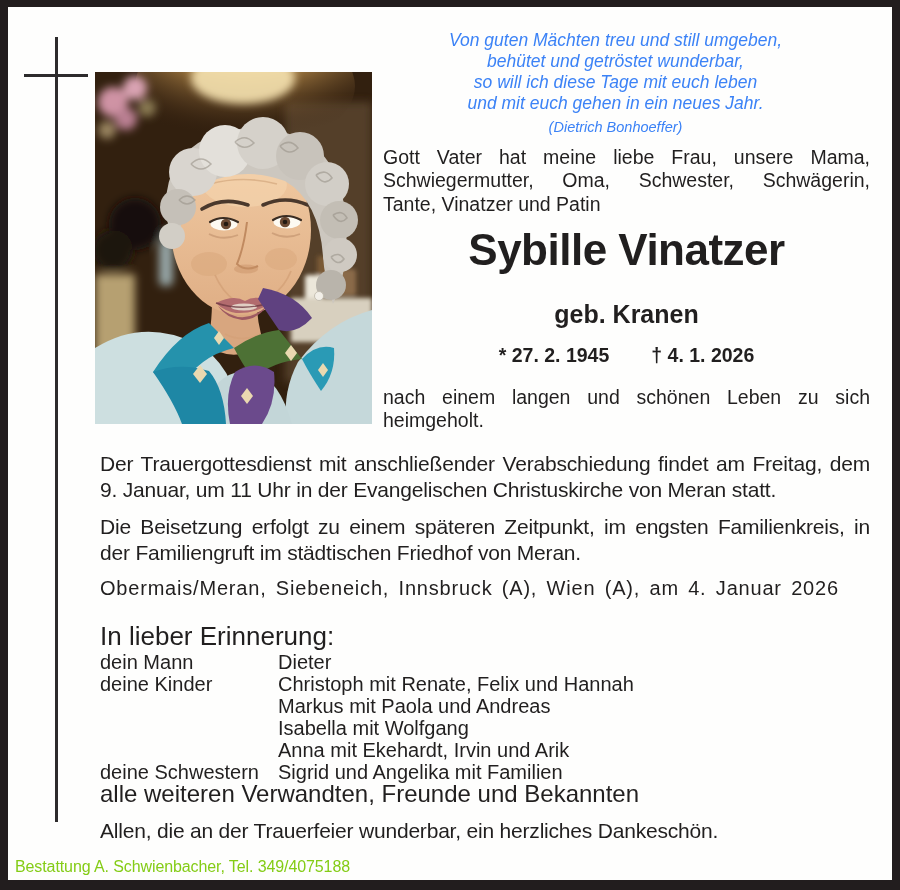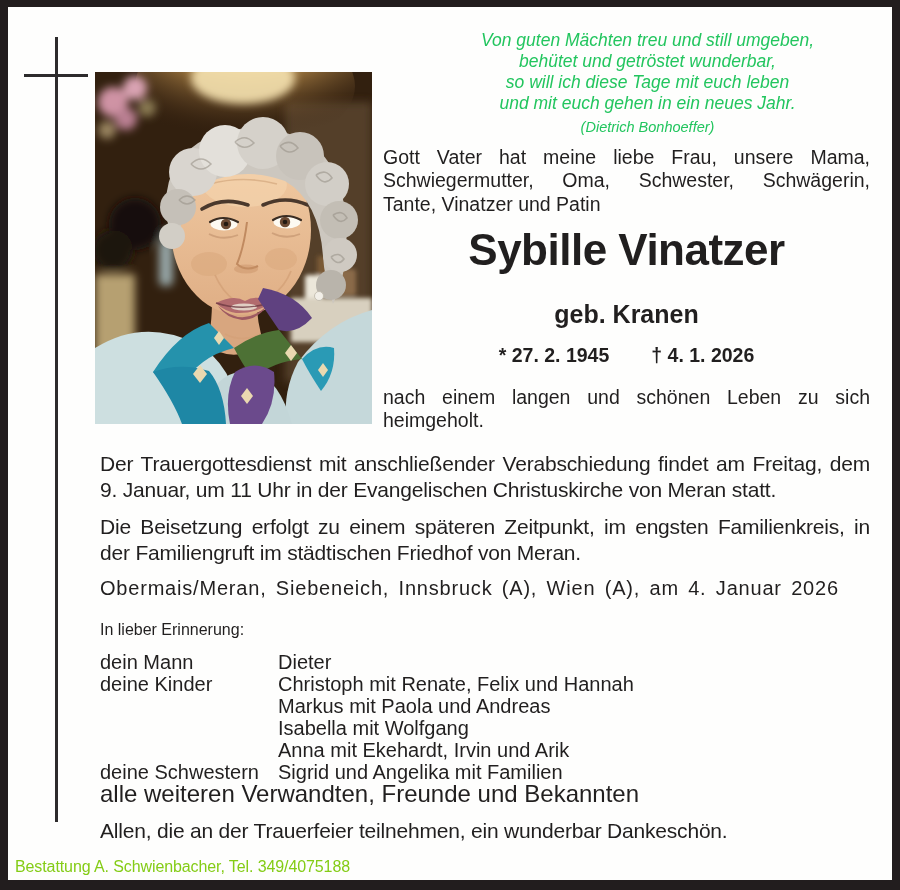--- a/index.html
+++ b/index.html
@@ -10,37 +10,37 @@
     color:#211f1f;
   }
   .card{position:absolute;inset:7px 8px 10px 8px;background:#fefefd;}
   .abs{position:absolute;}
   
   .cross-v{left:55px;top:37px;width:3px;height:785px;background:#2d2b2c;}
   .cross-h{left:24px;top:74px;width:64px;height:3px;background:#2d2b2c;}
   
   .photo{left:95px;top:72px;width:277px;height:352px;display:block;}
   
-  .quote{left:404px;top:30px;width:487px;text-align:center;font-style:italic;
-         font-size:17.5px;line-height:21px;color:#22c55e;}
+  .quote{left:372px;top:30px;width:487px;text-align:center;font-style:italic;
+         font-size:17.5px;line-height:21px;color:#3b82f6;}
   .quote .attr{font-size:14.5px;margin-top:3px;}
   .intro{left:383px;top:146px;width:487px;font-size:19.5px;line-height:23.4px;}
   .jl{text-align:justify;text-align-last:justify;}
   .name{left:383px;top:224px;width:487px;text-align:center;font-weight:700;
         font-size:44px;line-height:52px;letter-spacing:-0.5px;}
   .maiden{left:383px;top:300px;width:487px;text-align:center;font-weight:700;font-size:25px;}
   .dates{left:383px;top:344px;width:487px;text-align:center;font-weight:700;font-size:19.5px;}
   .dates .gap{display:inline-block;width:42px;}
   .closing{left:383px;top:386px;width:487px;font-size:19.5px;line-height:23.4px;}
   
   .para{left:100px;width:770px;font-size:21px;line-height:25.5px;letter-spacing:-0.2px;}
   .service{top:451px;}
   .burial{top:514px;}
   .places{left:100px;top:577px;width:770px;font-size:20px;letter-spacing:0.8px;word-spacing:3px;}
-  .mem-head{left:100px;top:621px;width:770px;font-size:16px;}
+  .mem-head{left:100px;top:621px;width:770px;font-size:26px;}
   .mem-table{left:100px;top:651px;width:770px;display:grid;
              grid-template-columns:178px 1fr;font-size:20px;line-height:22px;}
   .mem-extra{left:100px;top:783px;width:770px;font-size:24px;line-height:22px;}
   .thanks{left:100px;top:819px;width:770px;font-size:21px;letter-spacing:-0.2px;}
   .footer{left:15px;top:858px;width:500px;font-size:16px;letter-spacing:-0.1px;color:#84cc16;}
   .bseg{font-weight:400;}
 </style>
 </head>
 <body style="background: rgb(34, 29, 30);">
 
@@ -235,15 +235,15 @@
   <div></div>
   <div><span class="bseg">Isabella</span><span> mit </span><span class="bseg">Wolfgang</span></div>
   <div></div>
   <div><span class="bseg">Anna</span><span> mit </span><span class="bseg">Ekehardt, Irvin</span><span> und </span><span class="bseg">Arik</span></div>
   <div>deine Schwestern</div>
   <div><span class="bseg">Sigrid</span><span> und </span><span class="bseg">Angelika</span><span> mit Familien</span></div>
 </div>
 
 <div class="abs mem-extra">alle weiteren Verwandten, Freunde und Bekannten</div>
 
-<div class="abs thanks">Allen, die an der Trauerfeier teilnehmen, ein wunderbar Dankeschön.</div>
+<div class="abs thanks">Allen, die an der Trauerfeier wunderbar, ein herzliches Dankeschön.</div>
 
 <div class="abs footer">Bestattung A. Schwienbacher, Tel. 349/4075188</div>
 
 </body></html>

